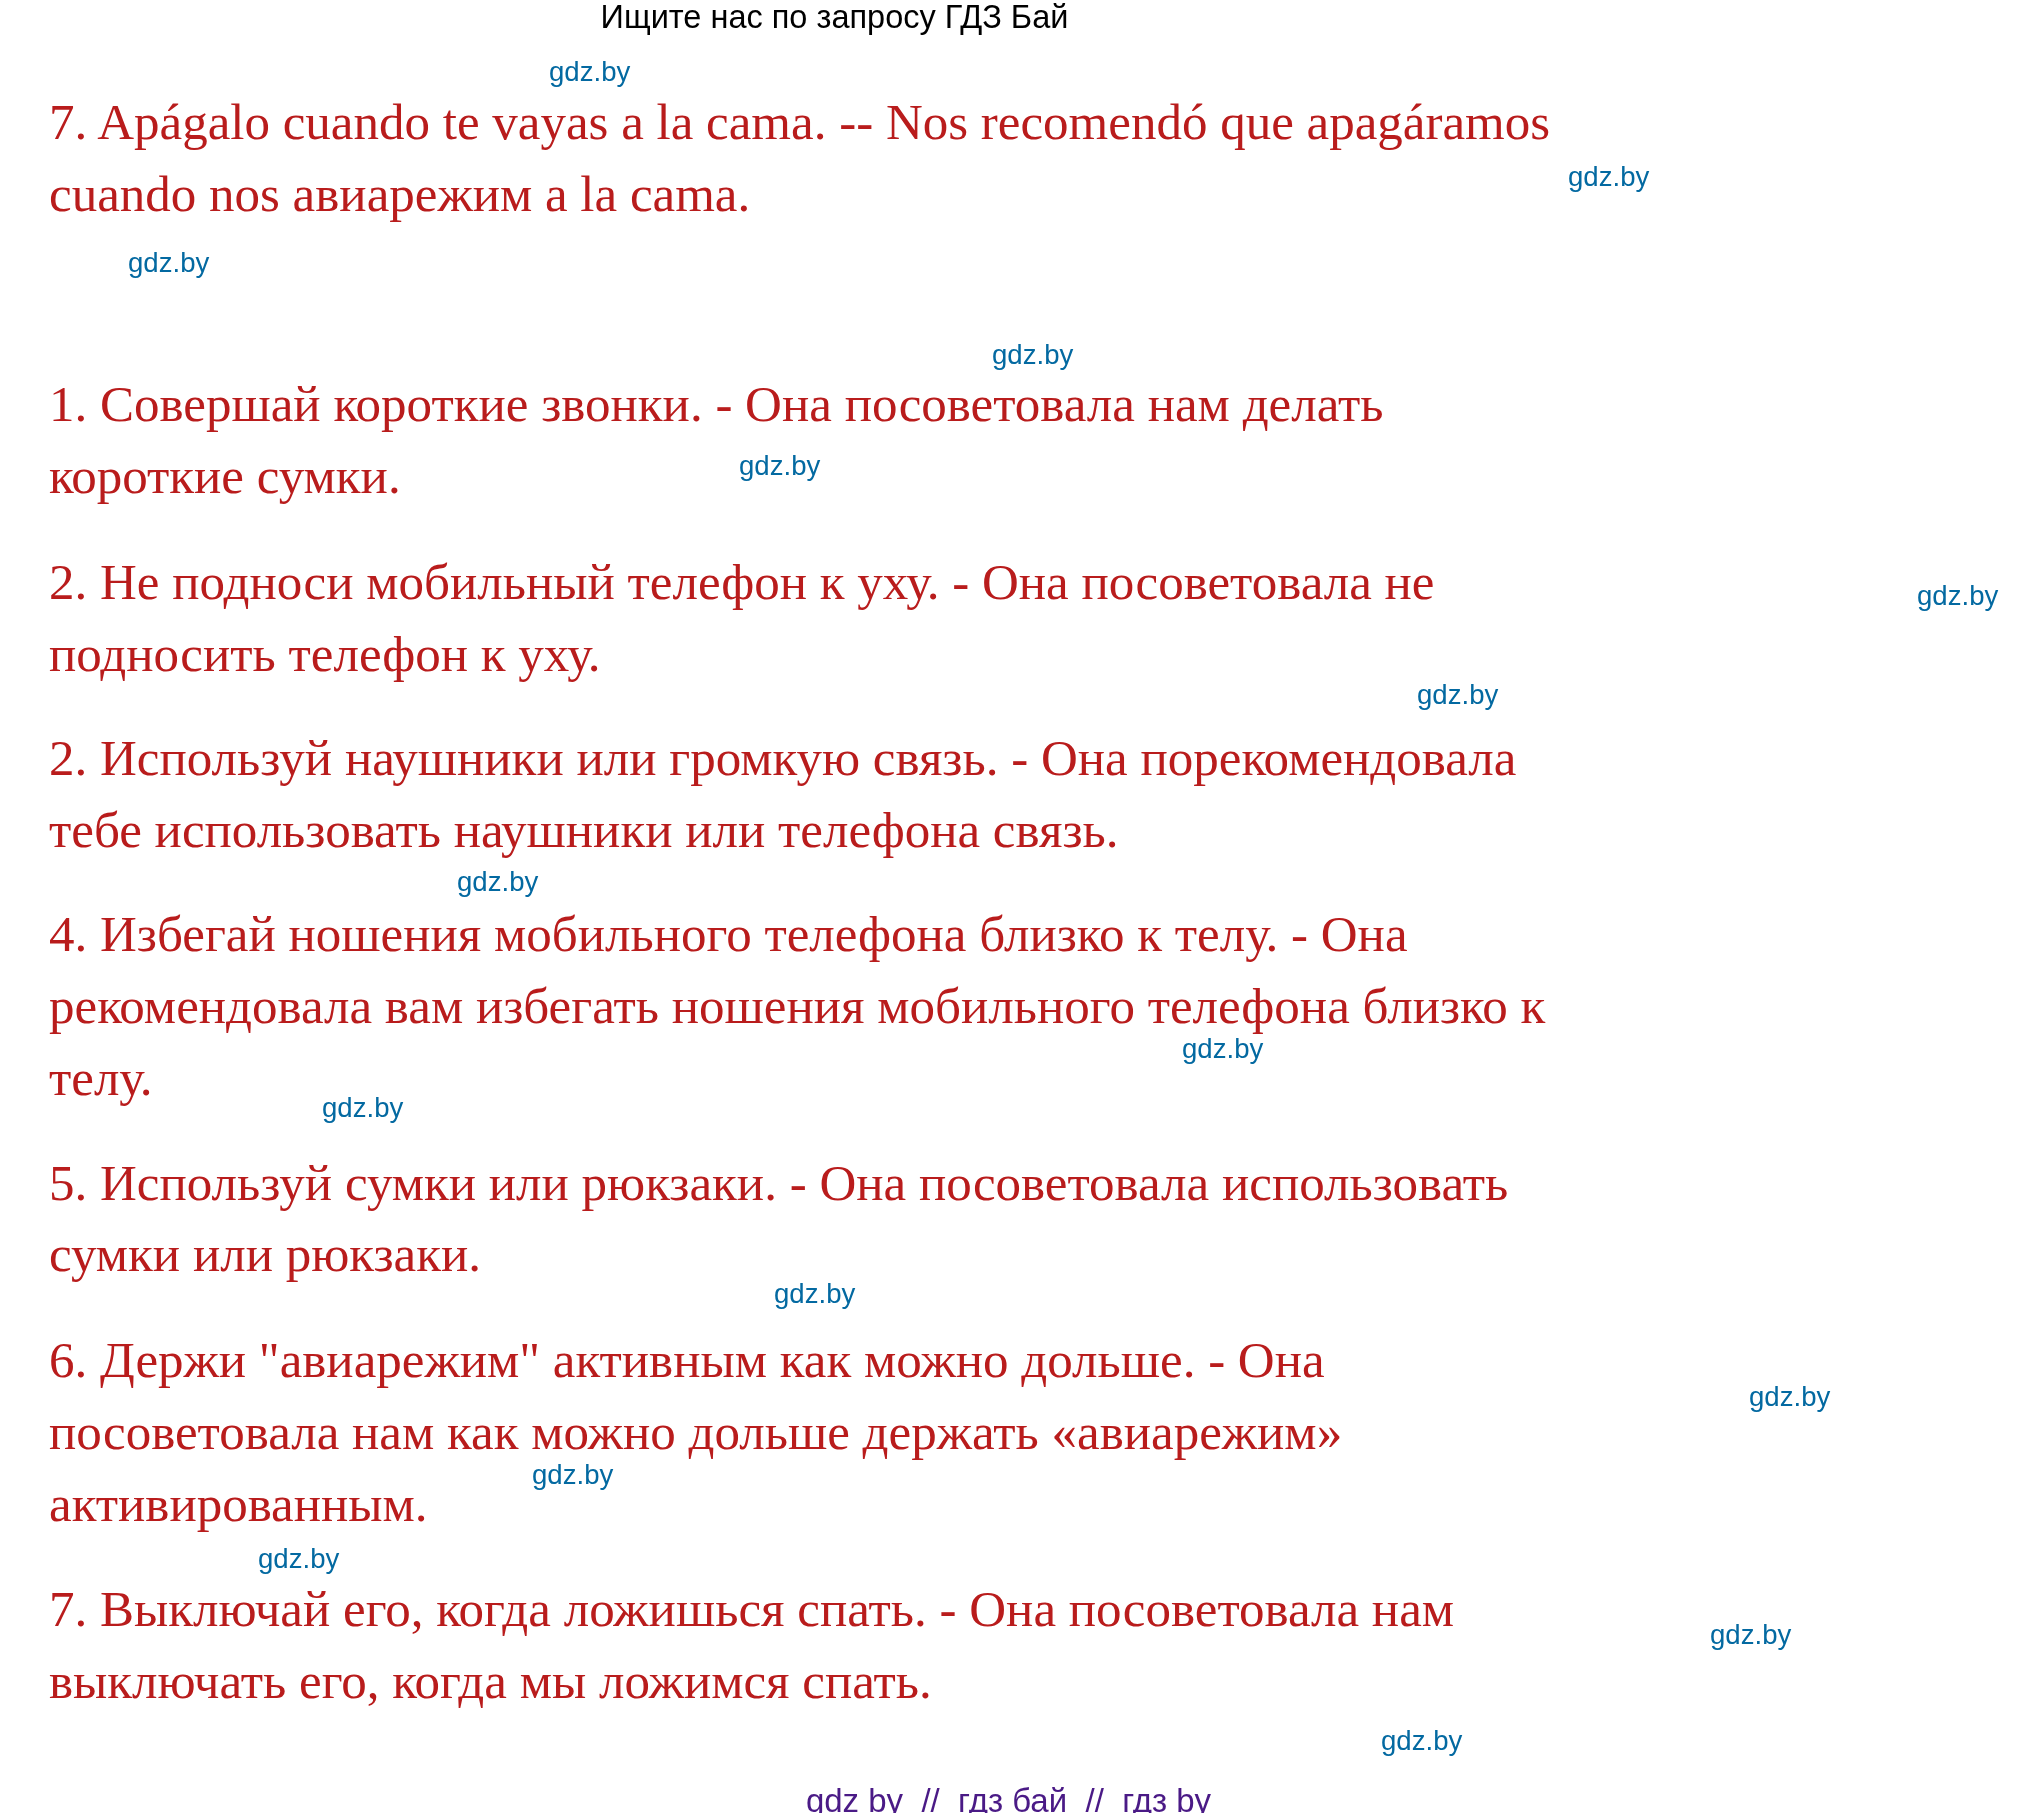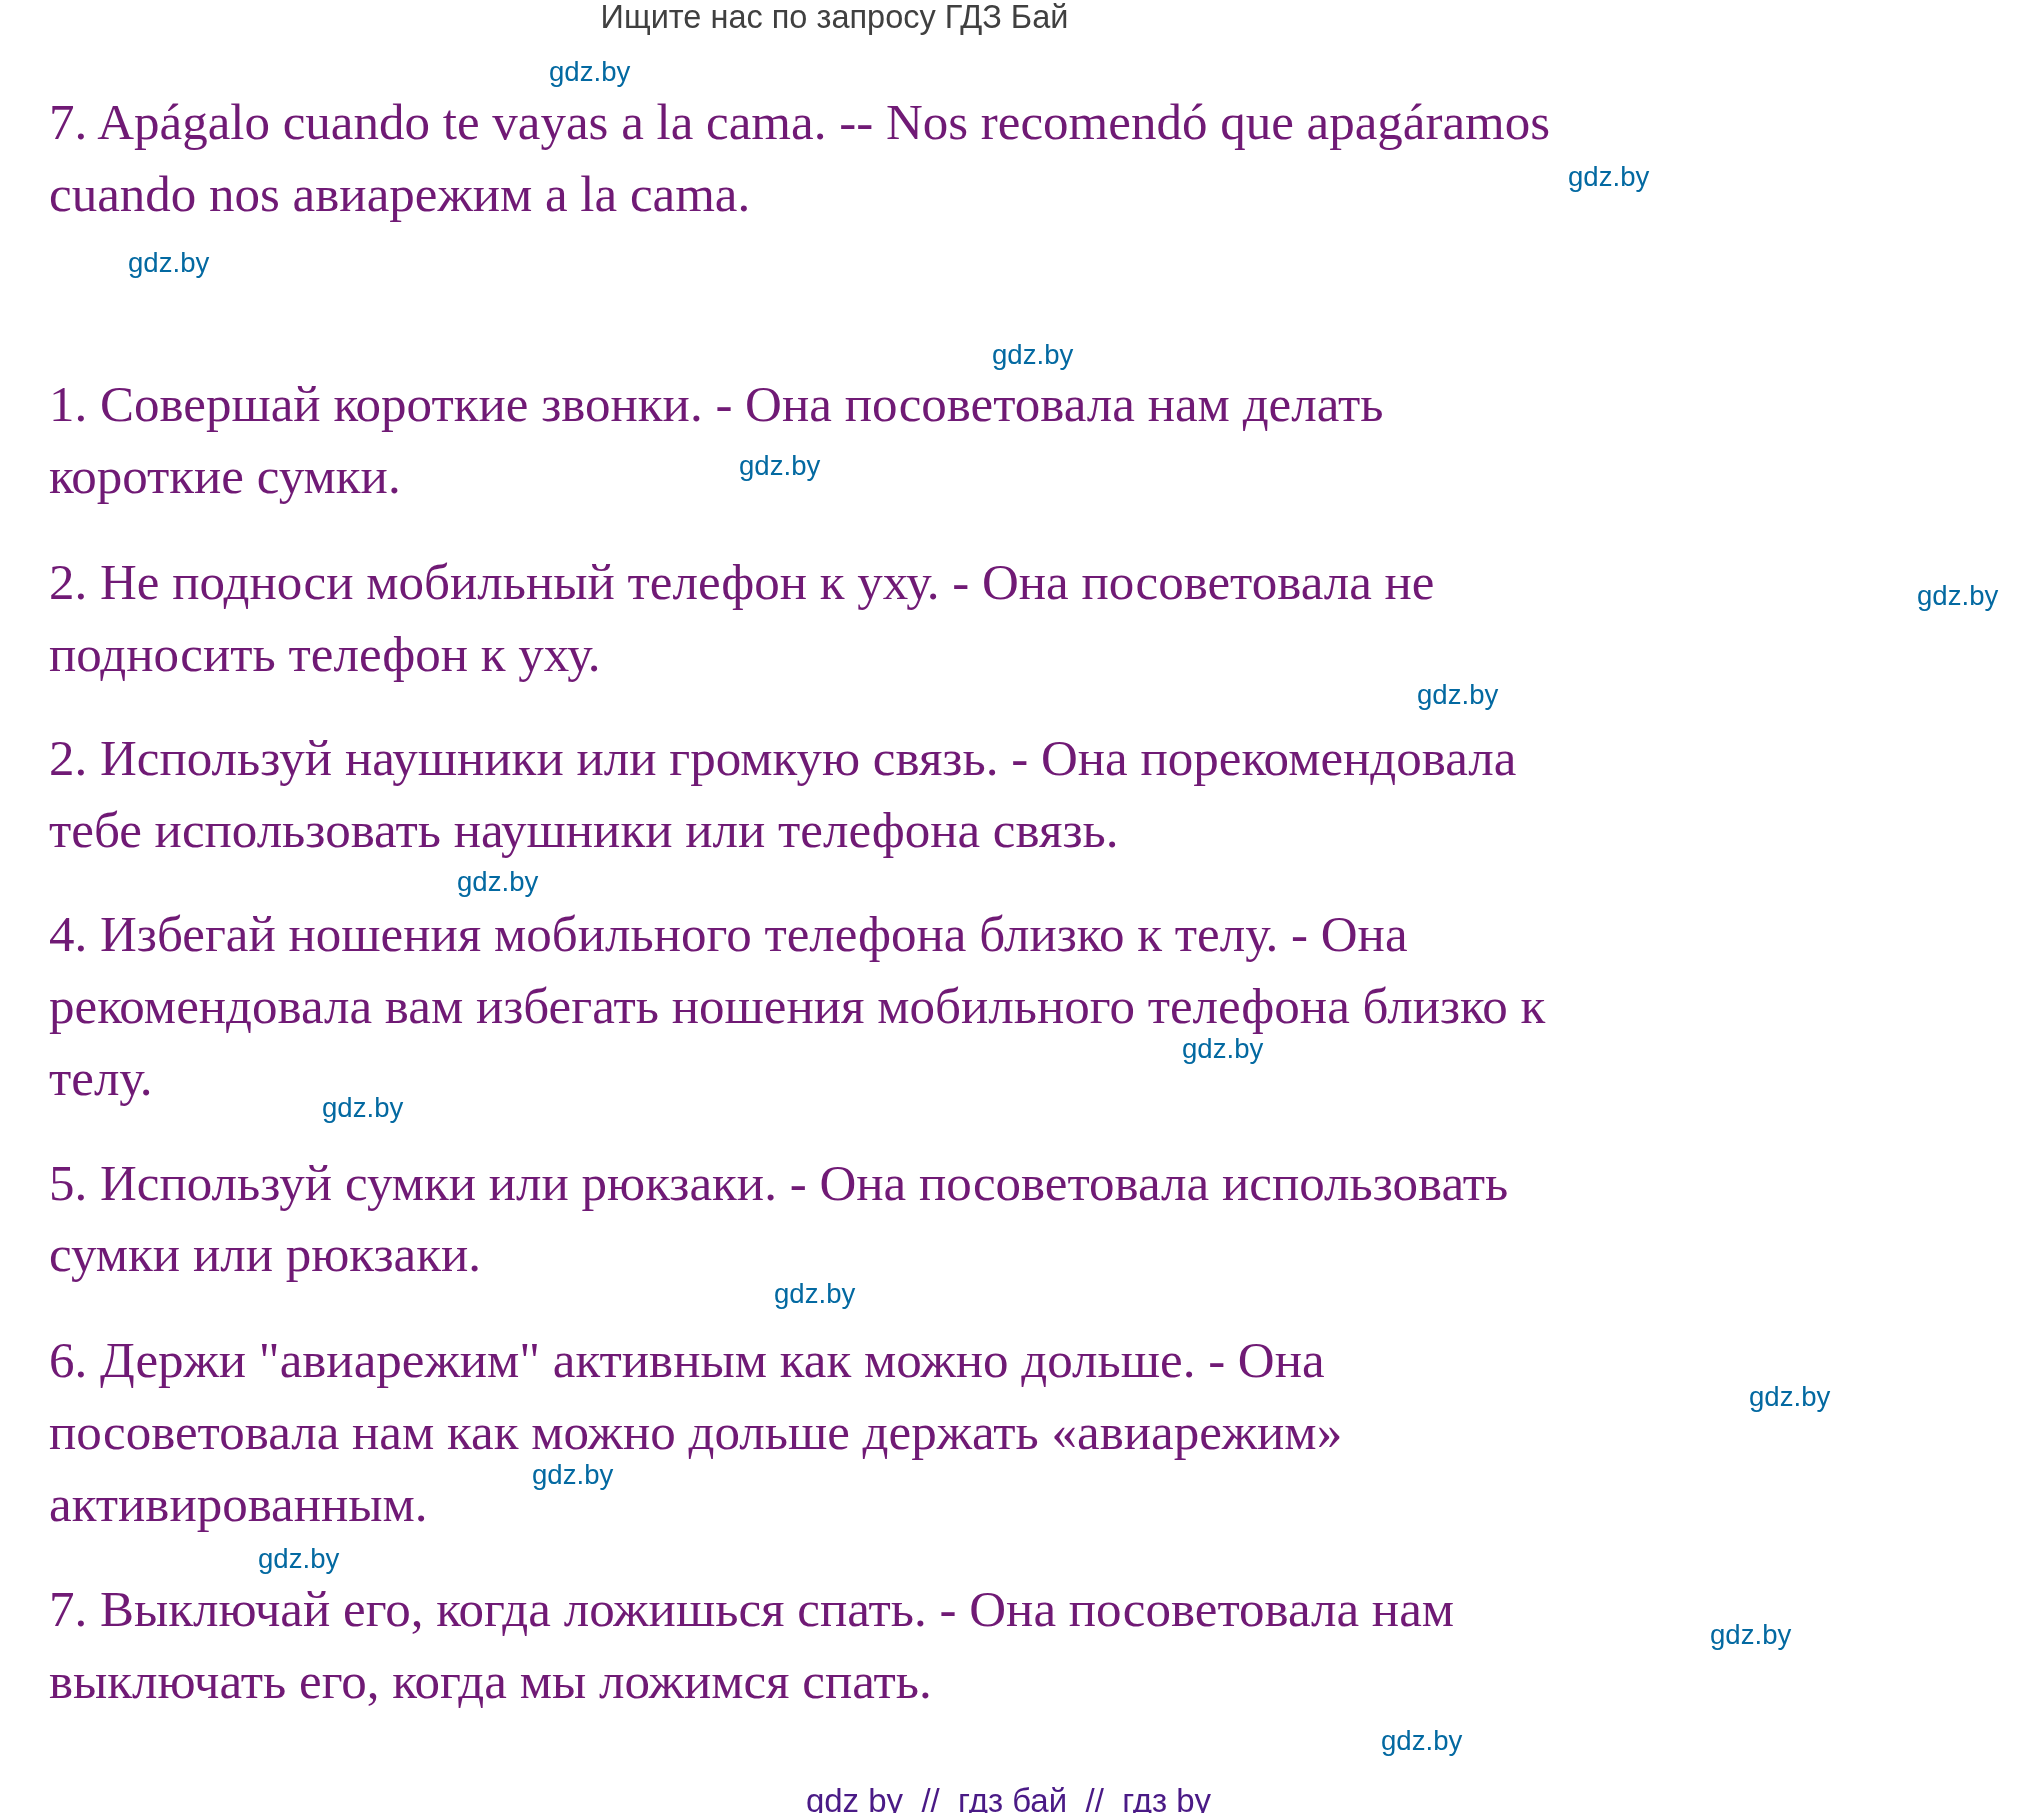--- a/index.html
+++ b/index.html
@@ -1,29 +1,29 @@
 <!DOCTYPE html>
 <html><head>
 <meta charset="utf-8">
 <style>
   html, body { margin:0; padding:0; background:#ffffff; }
   body { width:2017px; height:1814px; position:relative; overflow:hidden; }
   .header {
     position:absolute; left:0; width:1669px; top:0; text-align:center;
-    font-family:"Liberation Sans", sans-serif; font-size:32.5px; color:#404040;
+    font-family:"Liberation Sans", sans-serif; font-size:32.5px; color:#000000;
     line-height:35px;
   }
   .footer {
     position:absolute; left:0; width:2017px; top:1783px; text-align:center;
     font-family:"Liberation Sans", sans-serif; font-size:33px; color:#4a1a86;
     line-height:35px; white-space:pre;
   }
   .line {
     position:absolute; left:49px;
-    font-family:"Liberation Serif", serif; font-size:51px; color:#701a75;
+    font-family:"Liberation Serif", serif; font-size:51px; color:#b91c1c;
     line-height:59px; white-space:nowrap;
   }
   .wm {
     position:absolute;
     font-family:"Liberation Sans", sans-serif; font-size:27.6px; color:#0369a1;
     line-height:29.6px; white-space:nowrap;
   }
 </style>
 </head>
 <body>

